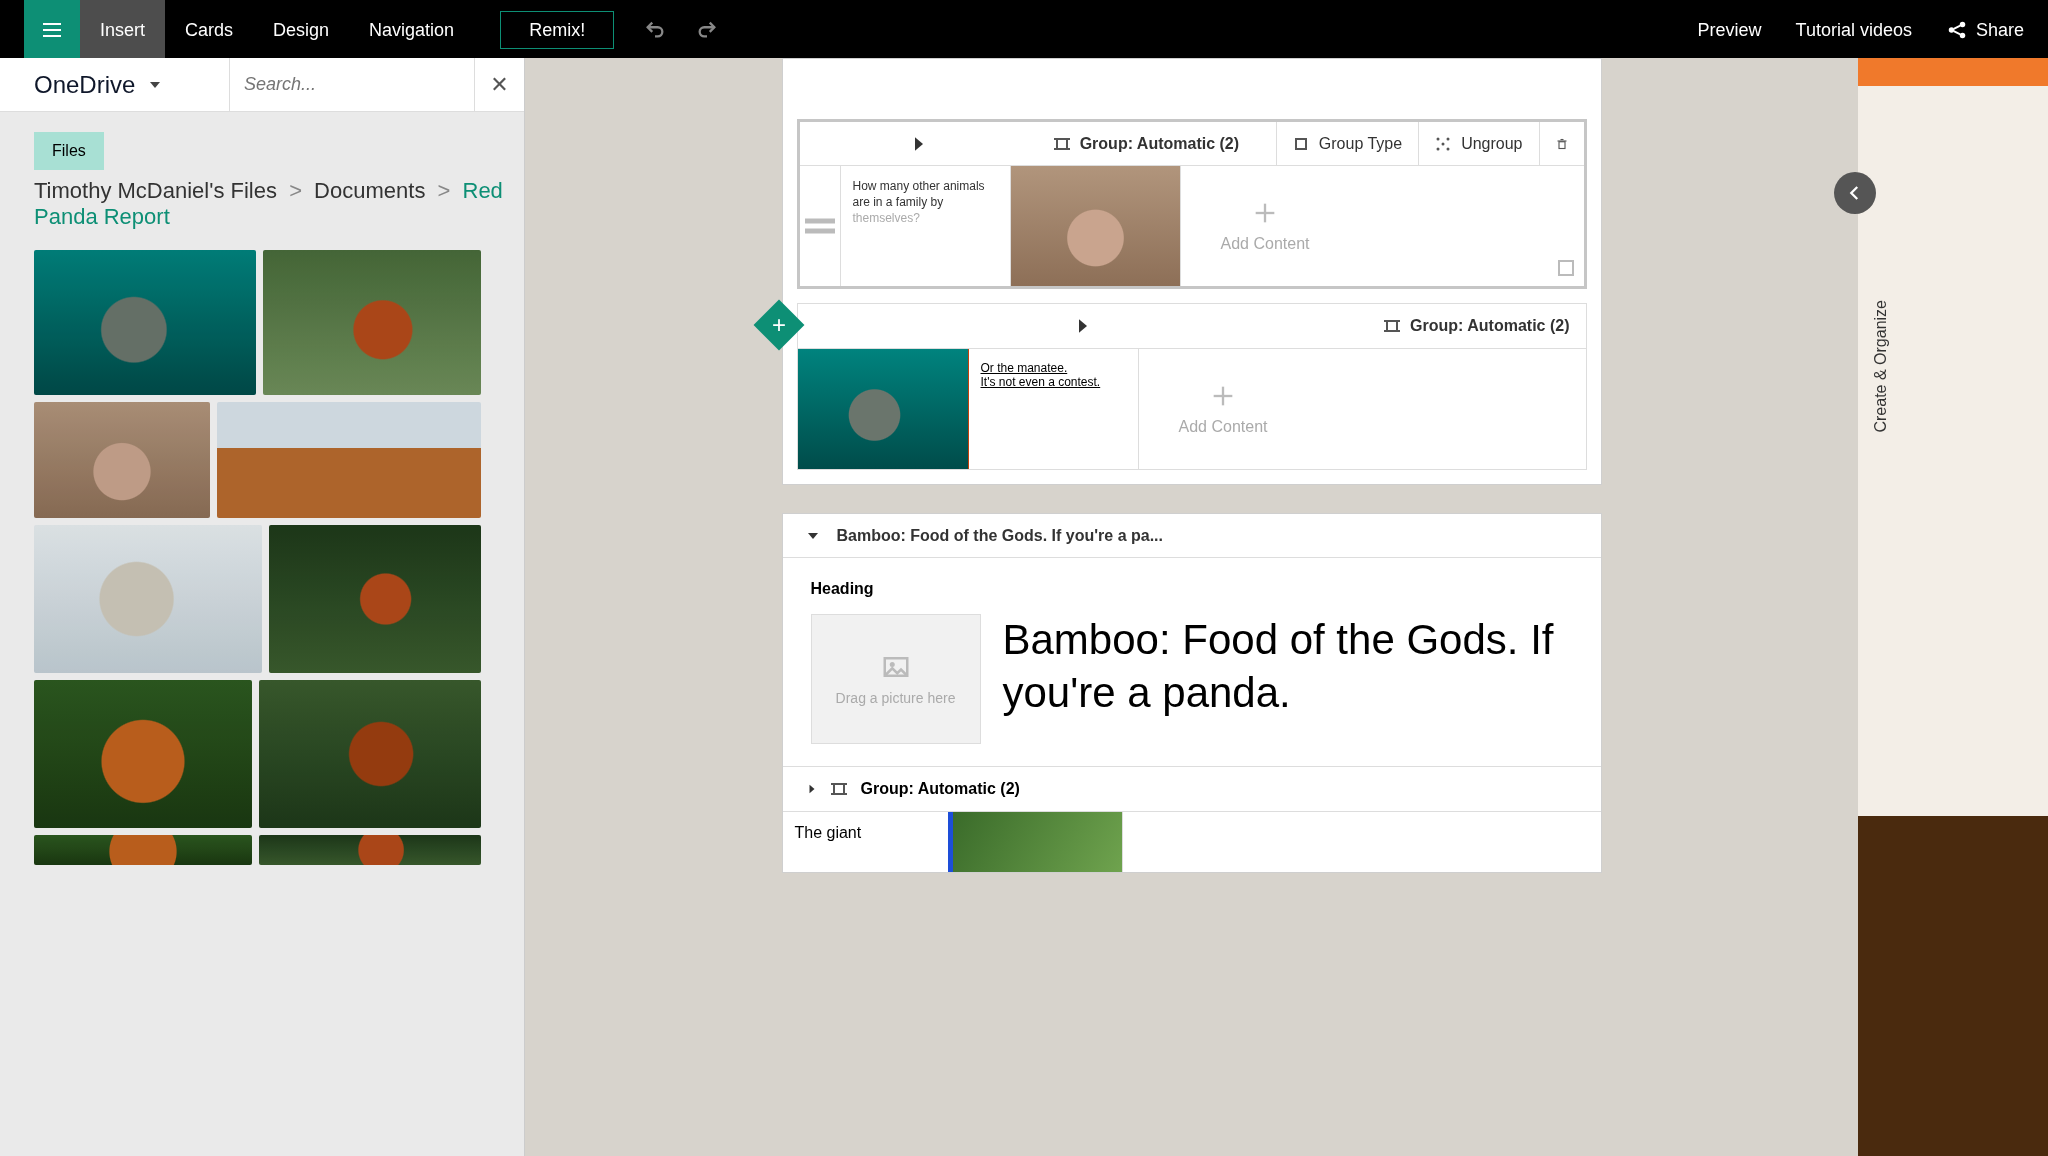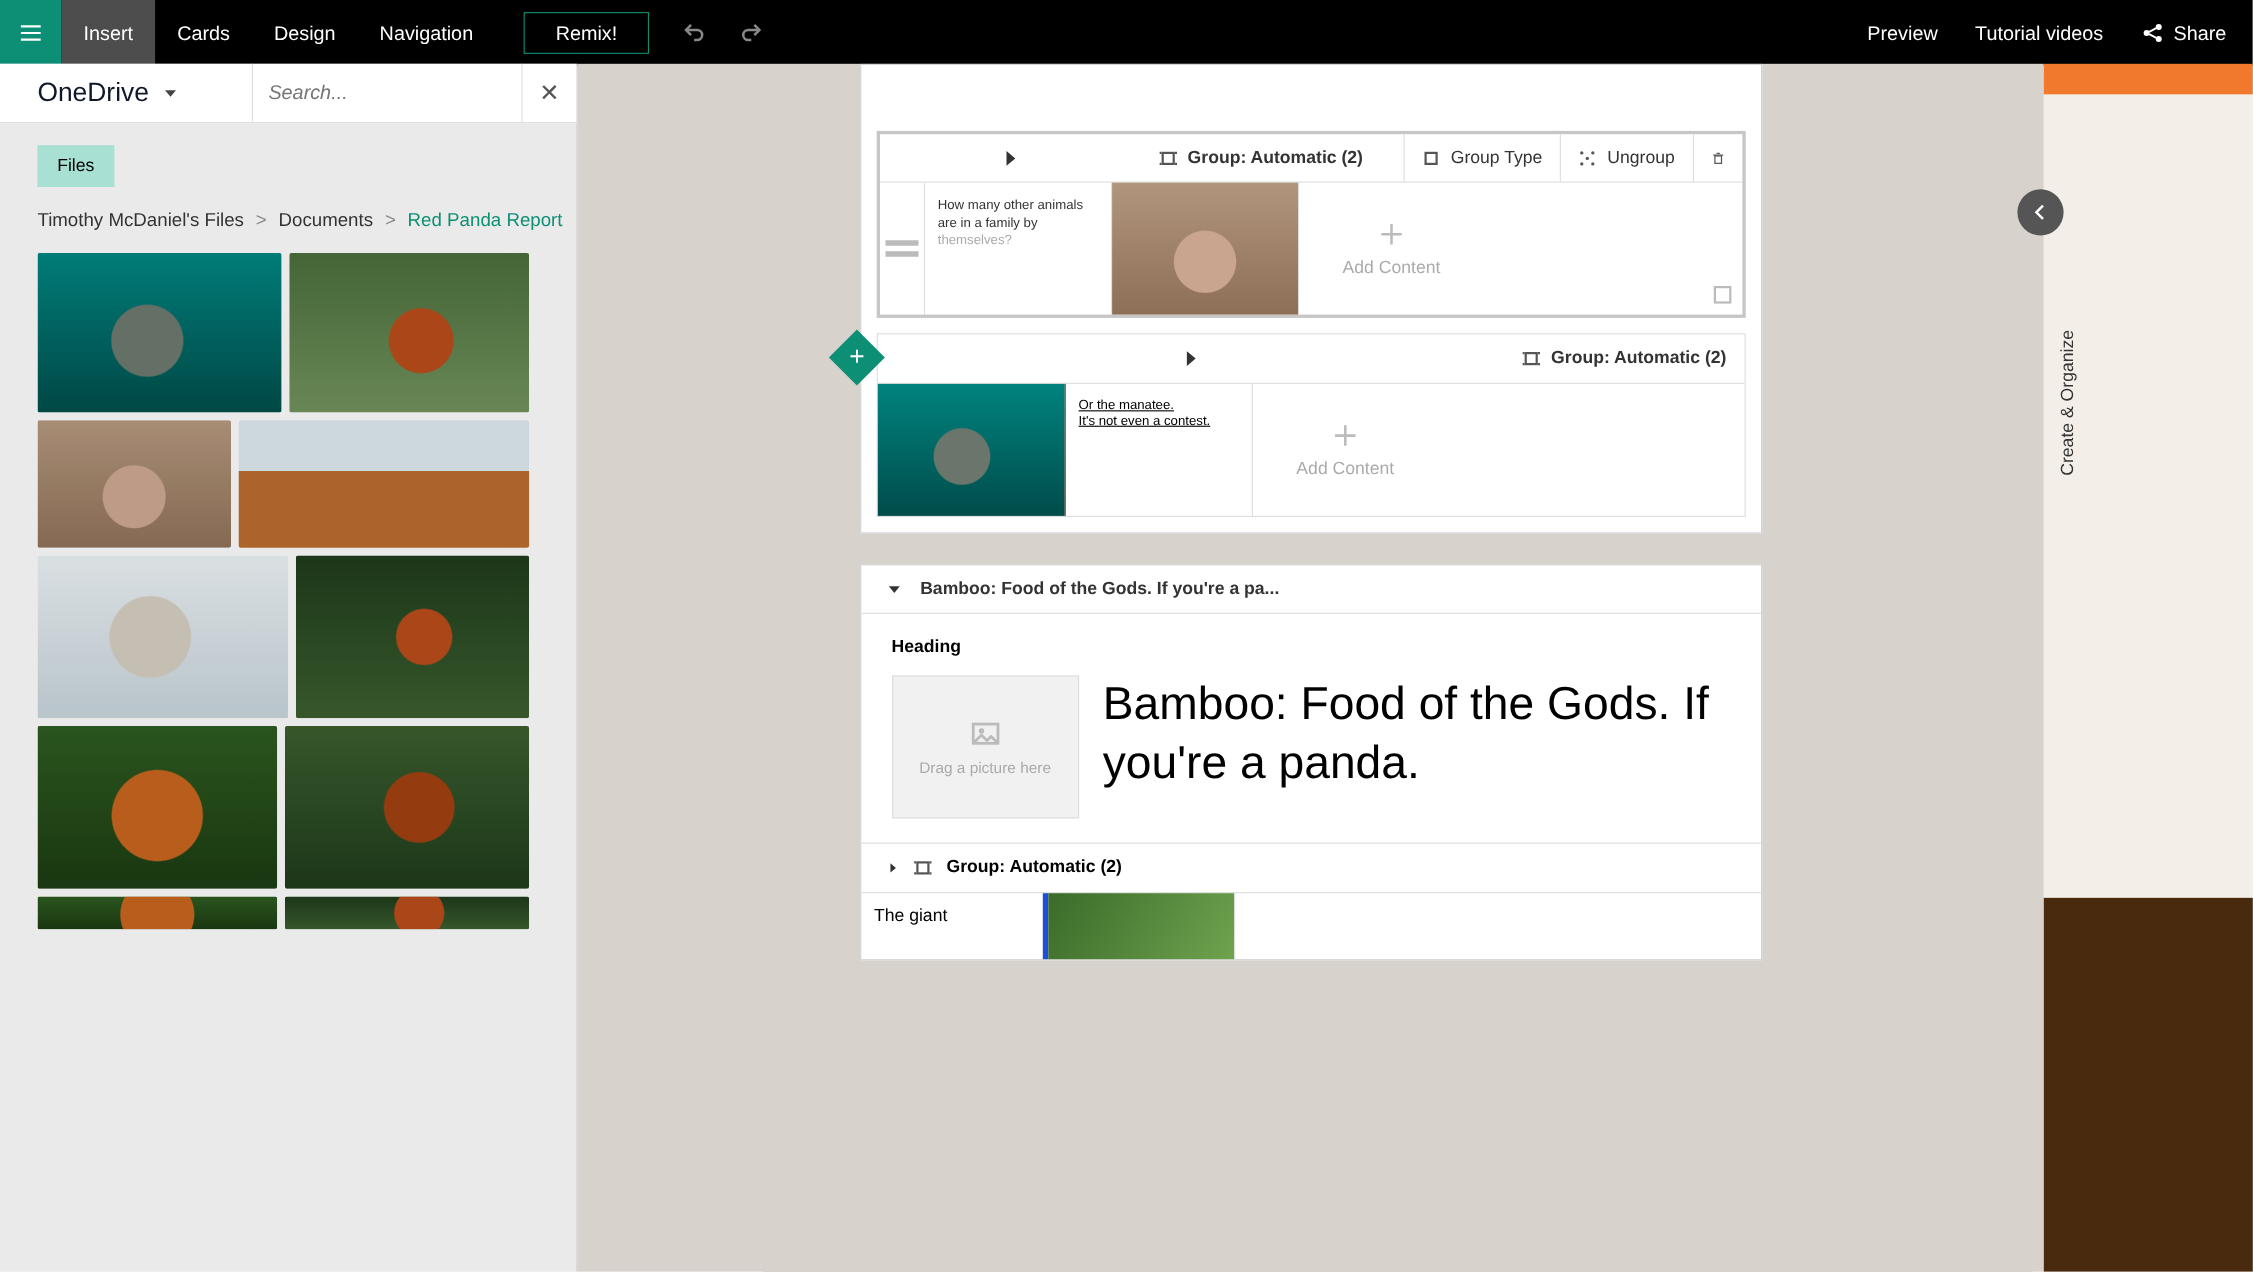--- a/index.html
+++ b/index.html
@@ -1,19 +1,19 @@
 <!DOCTYPE html>
 <html><head>
 <meta charset="utf-8">
 <style>
 * { box-sizing: border-box; margin: 0; padding: 0; font-family: "Segoe UI", Arial, sans-serif; }
 html, body { width: 100%; height: 100%; overflow: hidden; background: #fff; }
 
 
-.topbar { height: 60px; background: #000; display: flex; align-items: stretch; color: #fff; }
+.topbar { height: 60px; background: #000; display: flex; align-items: stretch; color: #fff; padding-left: 24px; }
 .hamburger { width: 56px; background: #0d8f75; display:flex; align-items:center; justify-content:center; cursor:pointer; }
 .hamburger svg { width: 24px; height: 24px; stroke:#fff; }
 .tabs { display:flex; }
 .tab { padding: 0 20px; display:flex; align-items:center; font-size:18px; cursor:pointer; }
 .tab.active { background:#4d4d4d; }
 .remix-btn { margin-left: 26px; align-self:center; border:1px solid #0d8f75; height:38px; padding:0 28px; display:flex; align-items:center; font-size:18px; cursor:pointer; }
 .history { display:flex; align-items:center; margin-left: 30px; gap:30px; }
 .history svg { width:22px; height:22px; stroke:#888; fill:none; stroke-width:2.5; }
 .topbar .spacer { flex:1; }
 .right-actions { display:flex; align-items:center; gap:34px; padding-right:24px; font-size:18px; }
@@ -25,21 +25,21 @@
 .left-panel { width: 525px; background:#eaeaea; border-right:1px solid #ccc; display:flex; flex-direction:column; }
 .lp-header { height: 54px; background:#fff; display:flex; align-items:center; border-bottom:1px solid #ddd; }
 .source-dd { padding-left:34px; font-size:24px; color:#0f172a; display:flex; align-items:center; gap:14px; cursor:pointer; }
 .source-dd svg { width:12px; height:12px; }
 .search-wrap { margin-left:auto; width:245px; height:100%; border-left:1px solid #ddd; display:flex; align-items:center; position:relative; }
 .search-wrap input { border:0; outline:0; font-size:18px; font-style:italic; color:#888; padding:0 14px; flex:1; background:transparent; }
 .search-wrap .mag { width:22px; height:22px; margin-right:10px; }
 .close-x { width:50px; height:100%; display:flex; align-items:center; justify-content:center; border-left:1px solid #ddd; cursor:pointer; font-size:22px; color:#555; }
 
 .files-pill { margin:20px 0 0 34px; background:#a8e0d4; padding:10px 18px; font-size:16px; width:fit-content; cursor:pointer; }
-.breadcrumb { margin:20px 0 0 34px; font-size:17px; color:#333; }
+.breadcrumb { margin:8px 0 0 34px; font-size:22px; color:#333; }
 .breadcrumb .sep { color:#888; padding:0 6px; }
 .breadcrumb .current { color:#0d8f75; }
 
 .gallery { margin:20px 0 0 34px; display:flex; flex-wrap:wrap; gap:7px; padding-right:20px; overflow-y:auto; }
 .thumb { background:#999; border-radius:2px; position:relative; overflow:hidden; cursor:pointer; }
 .thumb::after { content:""; position:absolute; inset:0; background:rgba(0,0,0,0.05); }
 
 
 .th-manatee { background: radial-gradient(circle at 45% 55%, #6a756c 0 22%, transparent 23%), linear-gradient(#00837e, #004c4a); }
 .th-redpanda1 { background: radial-gradient(circle at 55% 55%, #b44a1a 0 20%, transparent 21%), linear-gradient(#486b3a,#6f8f5b); }

